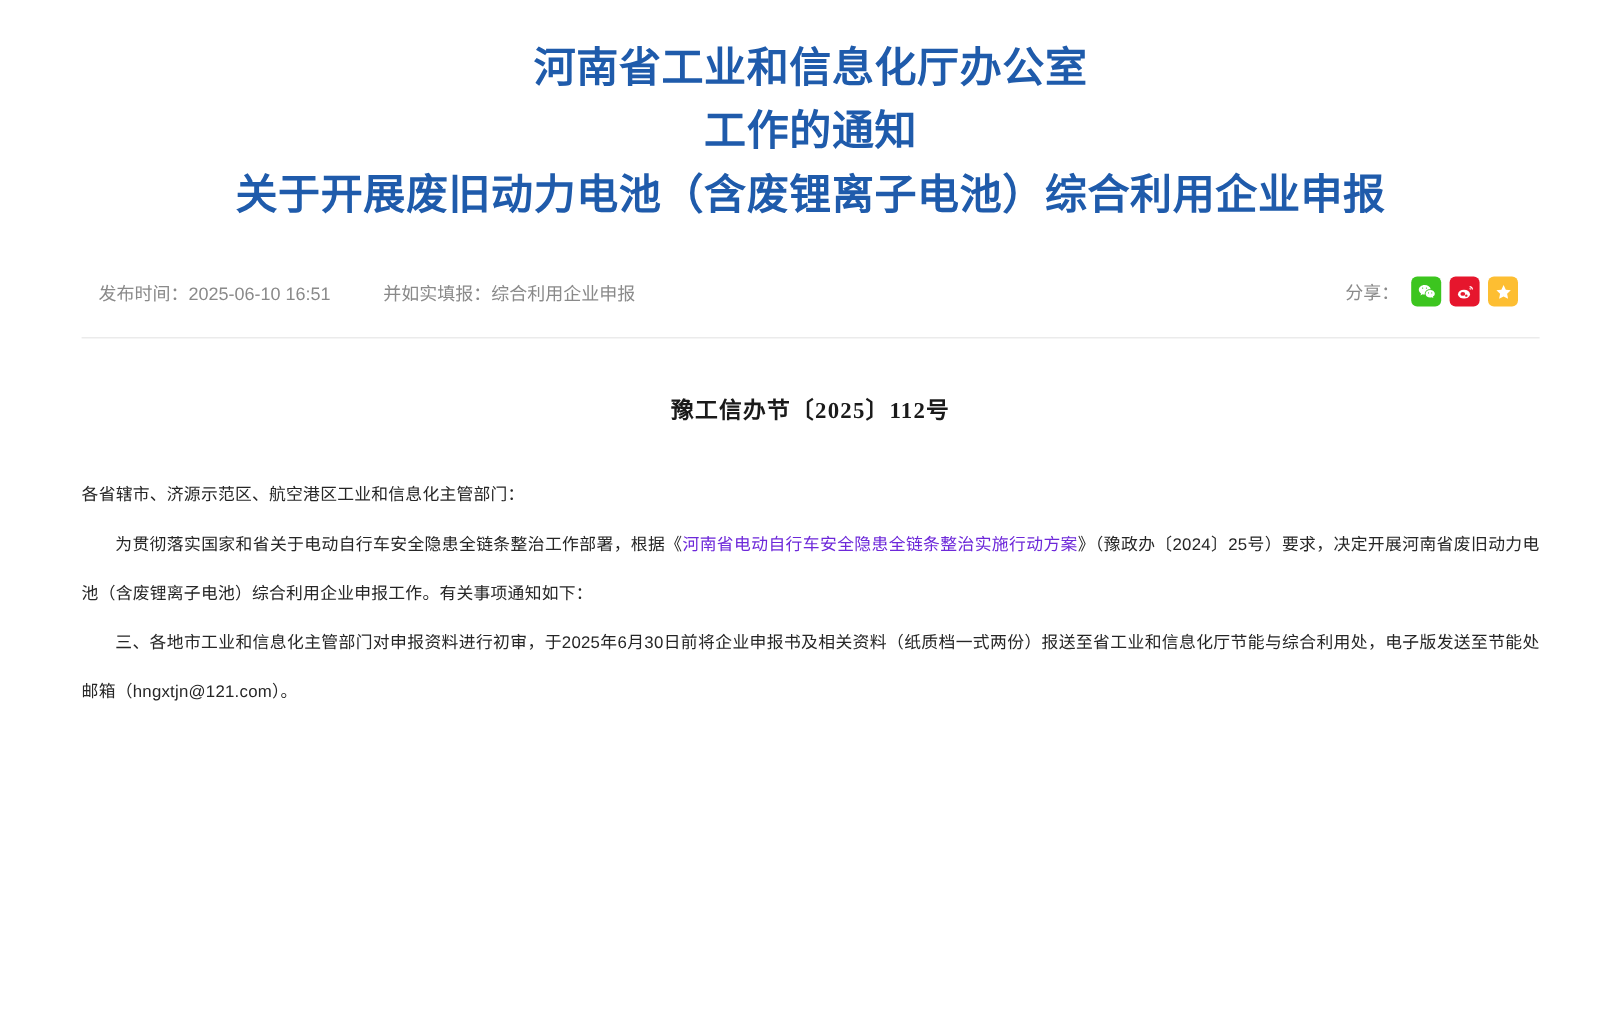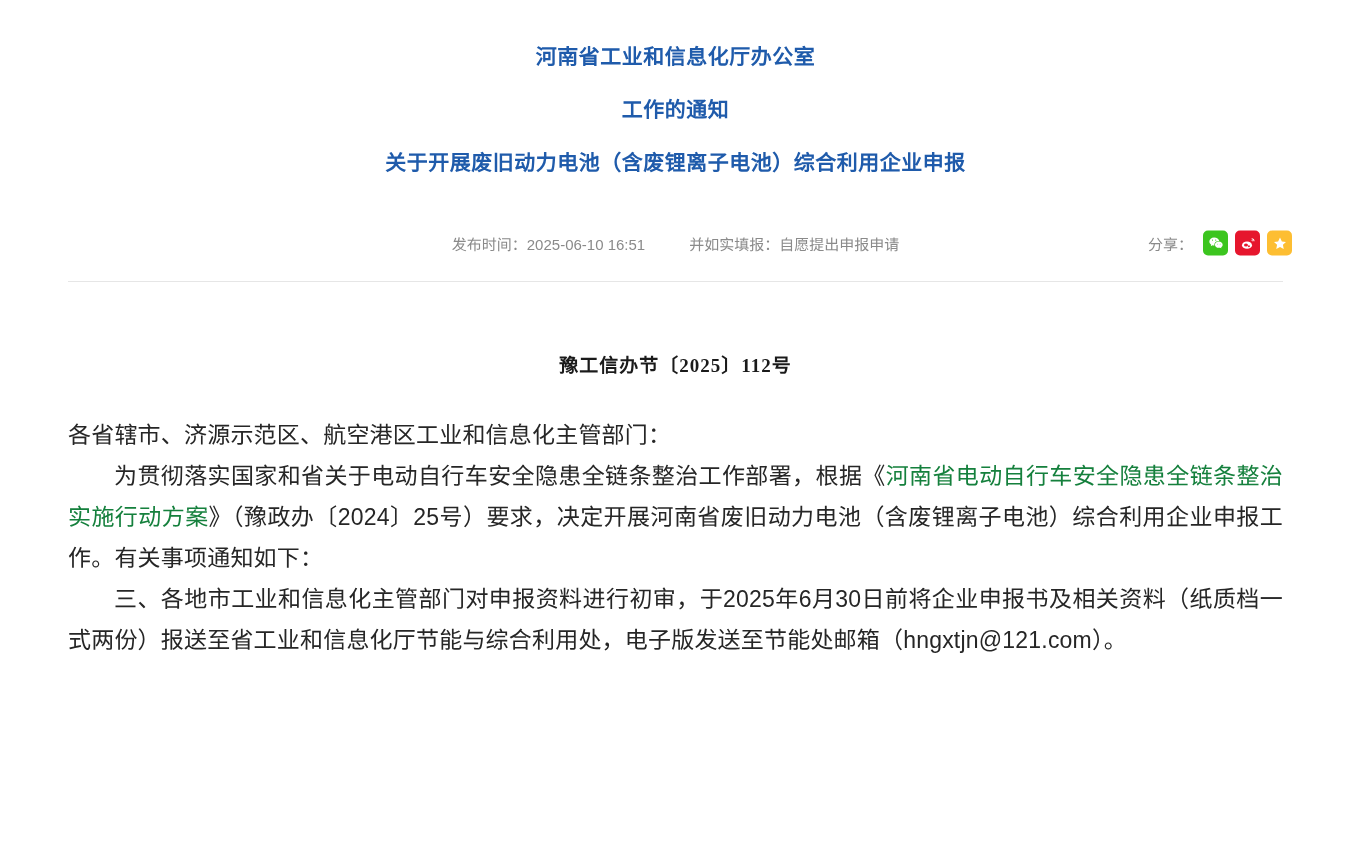--- a/index.html
+++ b/index.html
@@ -21,51 +21,50 @@
     padding: 0;
     position: relative;
   }
 
   
   .title-block {
     padding: 30px 80px 0 80px;
     text-align: center;
   }
   .doc-title {
-    font-size: 21px;
+    font-size: 35px;
     line-height: 53px;
     font-weight: bold;
     color: #1f5bab;
     letter-spacing: 0.5px;
     font-family: "Liberation Sans", "DejaVu Sans", sans-serif;
     margin: 0;
   }
 
   
   .meta-row {
     margin-top: 34px;
     display: flex;
     align-items: center;
-    justify-content: center;
     position: relative;
     padding: 0 60px;
     height: 40px;
   }
   .meta-item {
     font-size: 15px;
     color: #8a8a8a;
     margin: 0 22px;
     white-space: nowrap;
   }
   .meta-item .meta-value {
     color: #8a8a8a;
   }
   .share-wrap {
     position: absolute;
-    right: 52px;
+    right: 79px;
     top: 50%;
     transform: translateY(-50%);
     display: flex;
     align-items: center;
   }
   .share-label {
     font-size: 15px;
     color: #8a8a8a;
     margin-right: 10px;
   }
@@ -90,70 +89,70 @@
   
   .divider {
     margin: 18px 68px 0 68px;
     border-top: 1px solid #e6e6e6;
     height: 0;
   }
 
   
   .doc-number {
     text-align: center;
-    margin-top: 68px;
+    margin-top: 44px;
     font-size: 19px;
     font-weight: bold;
     color: #1a1a1a;
     font-family: "Liberation Serif", "DejaVu Serif", serif;
     letter-spacing: 1px;
   }
 
   
   .body-block {
     margin: 0 auto;
     padding: 0 68px;
     box-sizing: border-box;
   }
   .para {
-    font-size: 23px;
+    font-size: 14px;
     line-height: 41px;
     color: #262626;
     margin: 0;
     text-align: justify;
     letter-spacing: 0.2px;
   }
   .para.first {
     margin-top: 38px;
   }
   .para.indent {
     text-indent: 2em;
   }
   .link-text {
-    color: #15803d;
+    color: #6d28d9;
     text-decoration: none;
   }
 </style>
 </head>
 <body>
 
 <div class="page">
 
   <div class="title-block">
     <div class="doc-title">河南省工业和信息化厅办公室</div>
     <div class="doc-title">工作的通知</div>
     <div class="doc-title">关于开展废旧动力电池（含废锂离子电池）综合利用企业申报</div>
   </div>
 
   <div class="meta-row">
     <div class="meta-item">
       <span>发布时间：</span><span class="meta-value">2025-06-10 16:51</span>
     </div>
     <div class="meta-item">
-      <span>并如实填报：</span><span class="meta-value">自愿提出申报申请</span>
+      <span>并如实填报：</span><span class="meta-value">综合利用企业申报</span>
     </div>
 
     <div class="share-wrap">
       <span class="share-label">分享：</span>
       <span class="share-icon wechat" title="WeChat">
         <svg width="16" height="16" viewBox="0 0 24 24" aria-hidden="true">
           <path fill="#ffffff" d="M9.2 3C5.2 3 2 5.7 2 9c0 1.9 1.1 3.6 2.8 4.7L4.1 16l2.6-1.3c.8.2 1.6.3 2.5.3h.5c-.1-.4-.2-.8-.2-1.2 0-3 2.9-5.4 6.6-5.4.3 0 .6 0 .9.1C16.4 5.2 13.2 3 9.2 3zm-2.4 3c.5 0 .9.4.9.9s-.4.9-.9.9-.9-.4-.9-.9.4-.9.9-.9zm4.8 0c.5 0 .9.4.9.9s-.4.9-.9.9-.9-.4-.9-.9.4-.9.9-.9z"></path>
           <path fill="#ffffff" d="M22 13.8c0-2.6-2.6-4.7-5.8-4.7s-5.8 2.1-5.8 4.7 2.6 4.7 5.8 4.7c.7 0 1.4-.1 2-.3l2 1-.5-1.7c1.4-.9 2.3-2.2 2.3-3.7zm-7.8-1.6c.4 0 .7.3.7.7s-.3.7-.7.7-.7-.3-.7-.7.3-.7.7-.7zm4 0c.4 0 .7.3.7.7s-.3.7-.7.7-.7-.3-.7-.7.3-.7.7-.7z"></path>
         </svg>
       </span>

